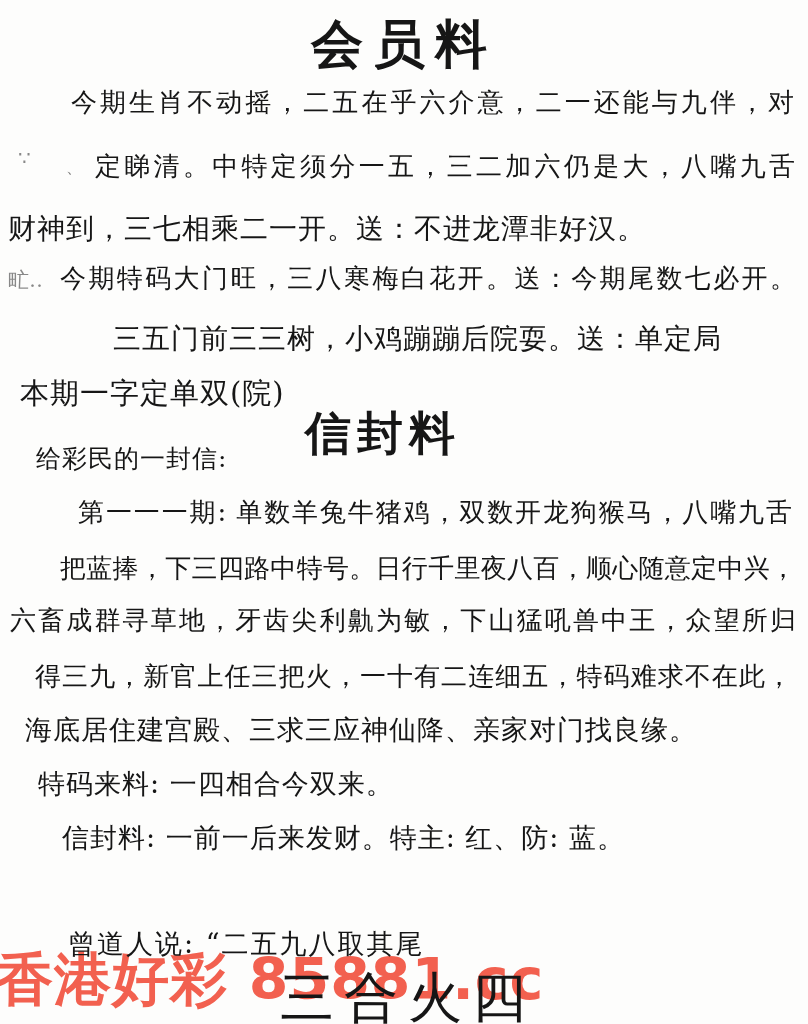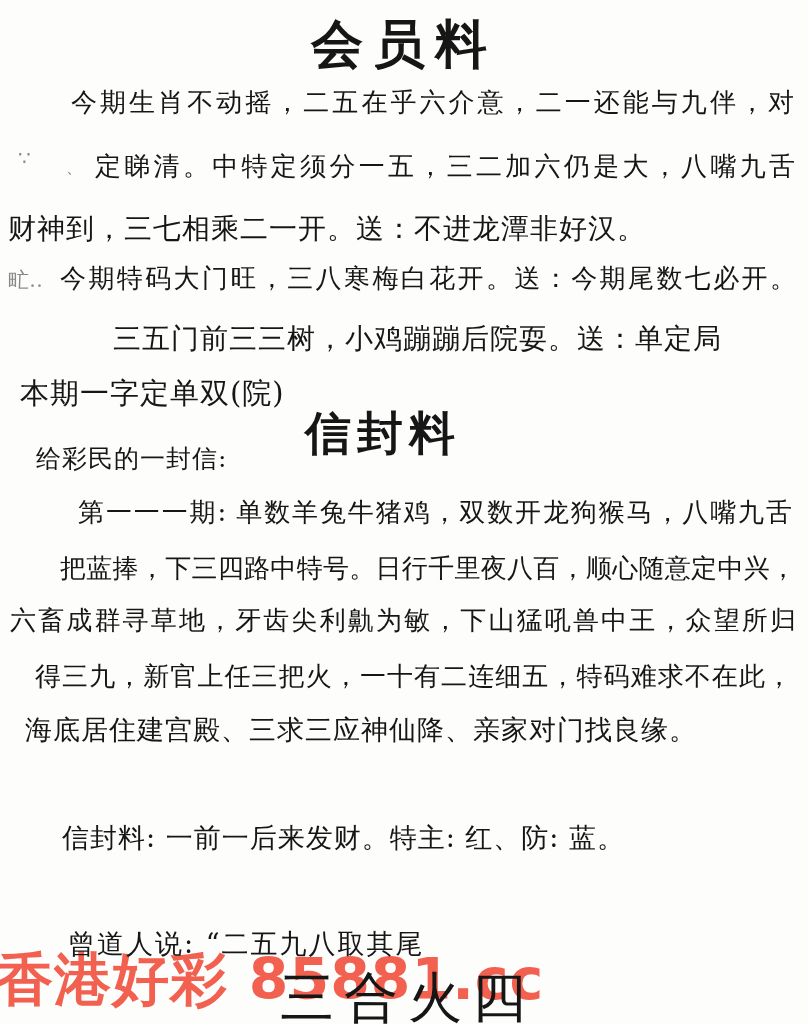--- a/index.html
+++ b/index.html
@@ -90,19 +90,20 @@
 
     <div class="t letter-label">给彩民的一封信:</div>
     <div class="env-title">信封料</div>
 
     <div class="j p1">第一一一期: 单数羊兔牛猪鸡，双数开龙狗猴马，八嘴九舌</div>
     <div class="j p2">把蓝捧，下三四路中特号。日行千里夜八百，顺心随意定中兴，</div>
     <div class="j p3">六畜成群寻草地，牙齿尖利鼽为敏，下山猛吼兽中王，众望所归</div>
     <div class="j p4">得三九，新官上任三把火，一十有二连细五，特码难求不在此，</div>
     <div class="t p5">海底居住建宫殿、三求三应神仙降、亲家对门找良缘。</div>
 
+    <div class="t tip1">特码来料: 一四相合今双来。</div>
     <div class="t tip2">信封料: 一前一后来发财。特主: 红、防: 蓝。</div>
     <div class="t tip4">曾道人说: “二五九八取其尾</div>
 
     <div class="handwriting">三合火四</div>
 
   </div>
 </div>
 
 </body></html>

